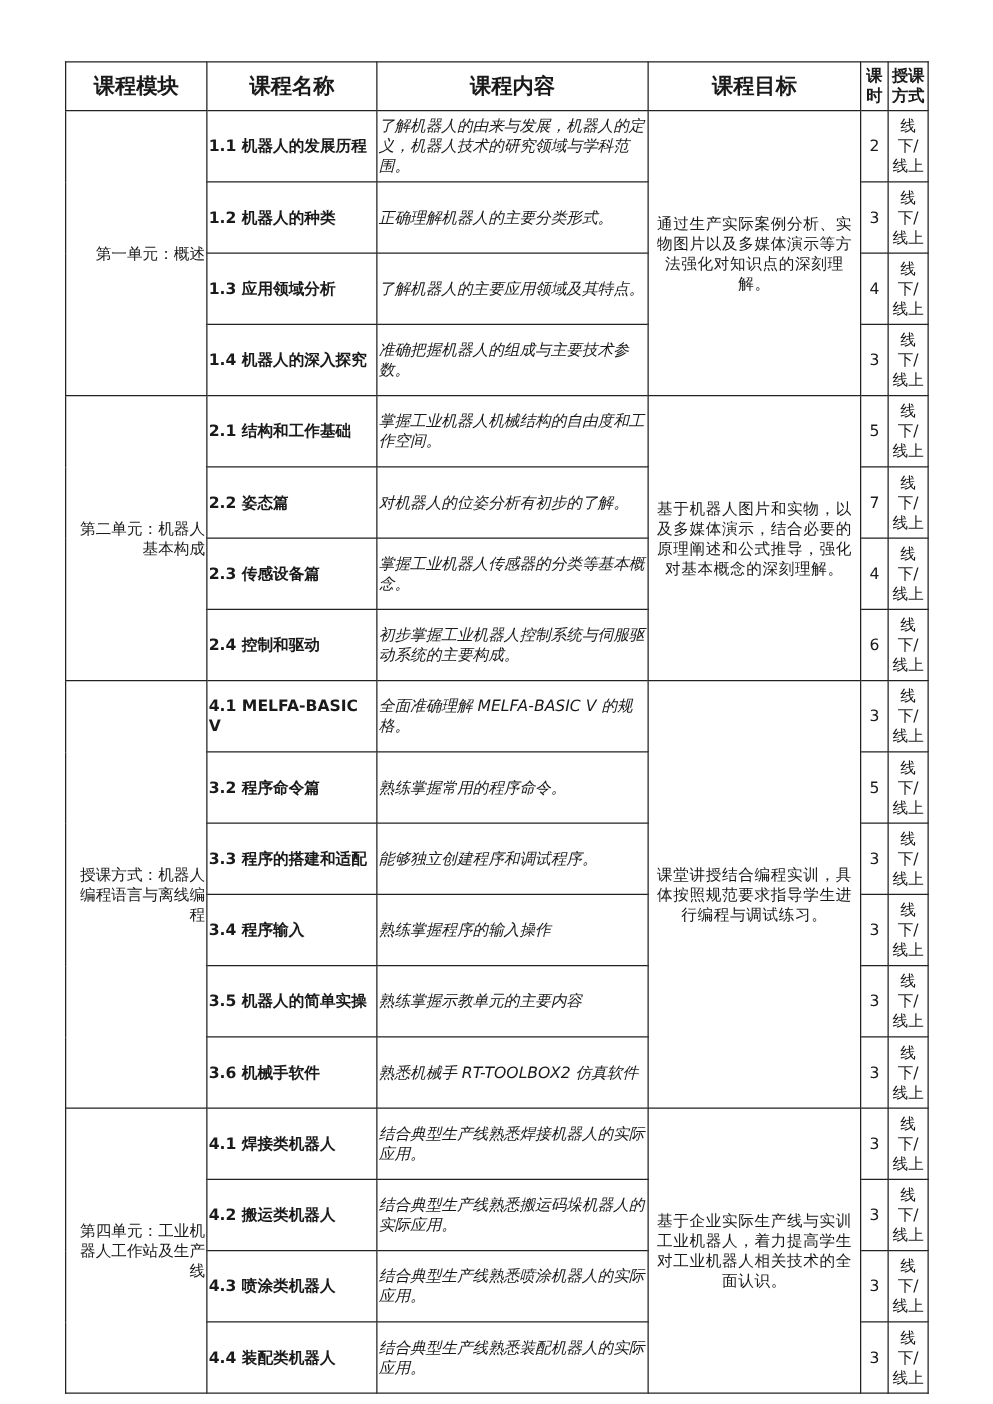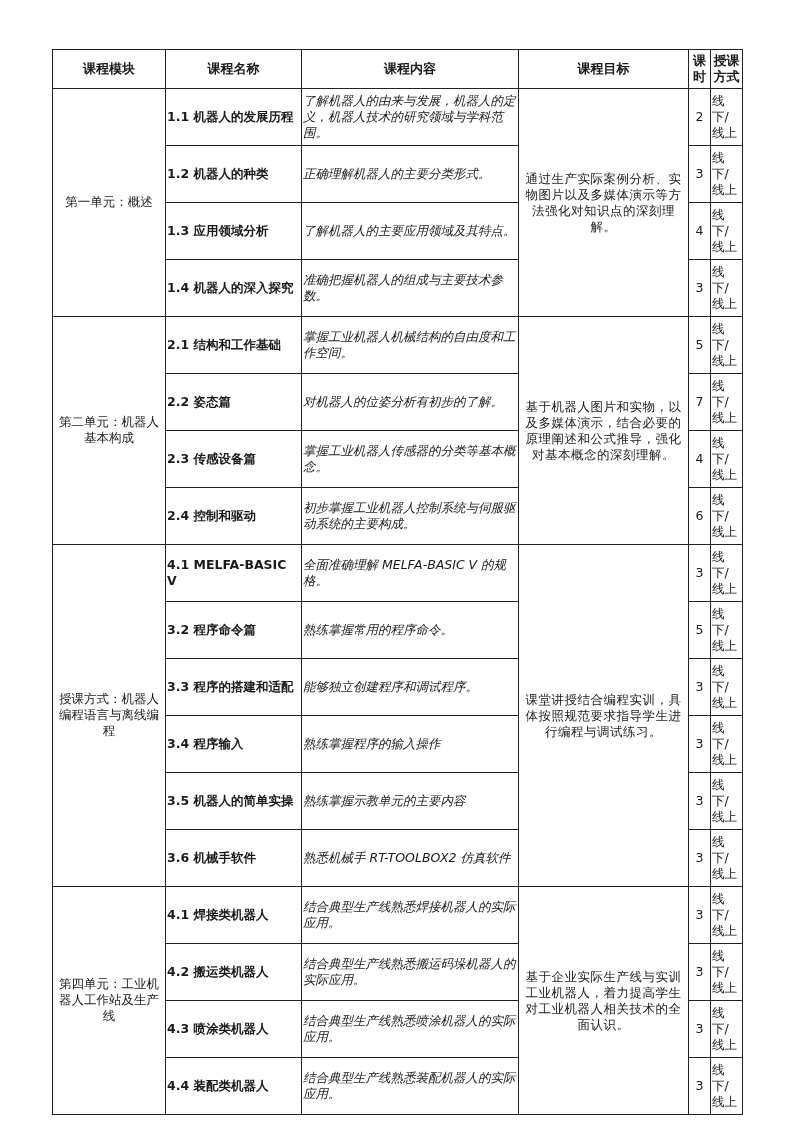--- a/index.html
+++ b/index.html
@@ -13,30 +13,30 @@
   table.course td, table.course th {
     border: 1px solid #222;
     padding: 0 1px;
     font-size: 12.5px;
     line-height: 16px;
     vertical-align: middle;
     word-break: break-all;
     overflow: hidden;
   }
   table.course th {
-    font-weight: bold; height: 38px; text-align: center; font-size: 13px;
+    font-weight: bold; height: 38px; text-align: center; font-size: 17px;
   }
   table.course th.narrow { font-size: 13px; line-height: 16px; font-family: Liberation Serif, serif; }
   table.course tr.row td { height: 56px; }
-  td.module { text-align: center; font-family: Liberation Mono, monospace; }
+  td.module { text-align: right; }
   td.name { text-align: left; font-weight: bold; }
   td.content { text-align: left; font-style: italic; }
   td.objective { text-align: center; letter-spacing: 0.5px; }
   td.hours { text-align: center; font-size: 13px; }
-  td.mode { text-align: left; font-size: 12.5px; line-height: 17px; padding: 0 0 0 1px; }
+  td.mode { text-align: center; font-size: 12.5px; line-height: 17px; padding: 0 0 0 1px; }
   col.c1 { width: 113px; }
   col.c2 { width: 136px; }
   col.c3 { width: 217px; }
   col.c4 { width: 170px; }
   col.c5 { width: 22px; }
   col.c6 { width: 32px; }
 </style>
 </head>
 <body>
 

